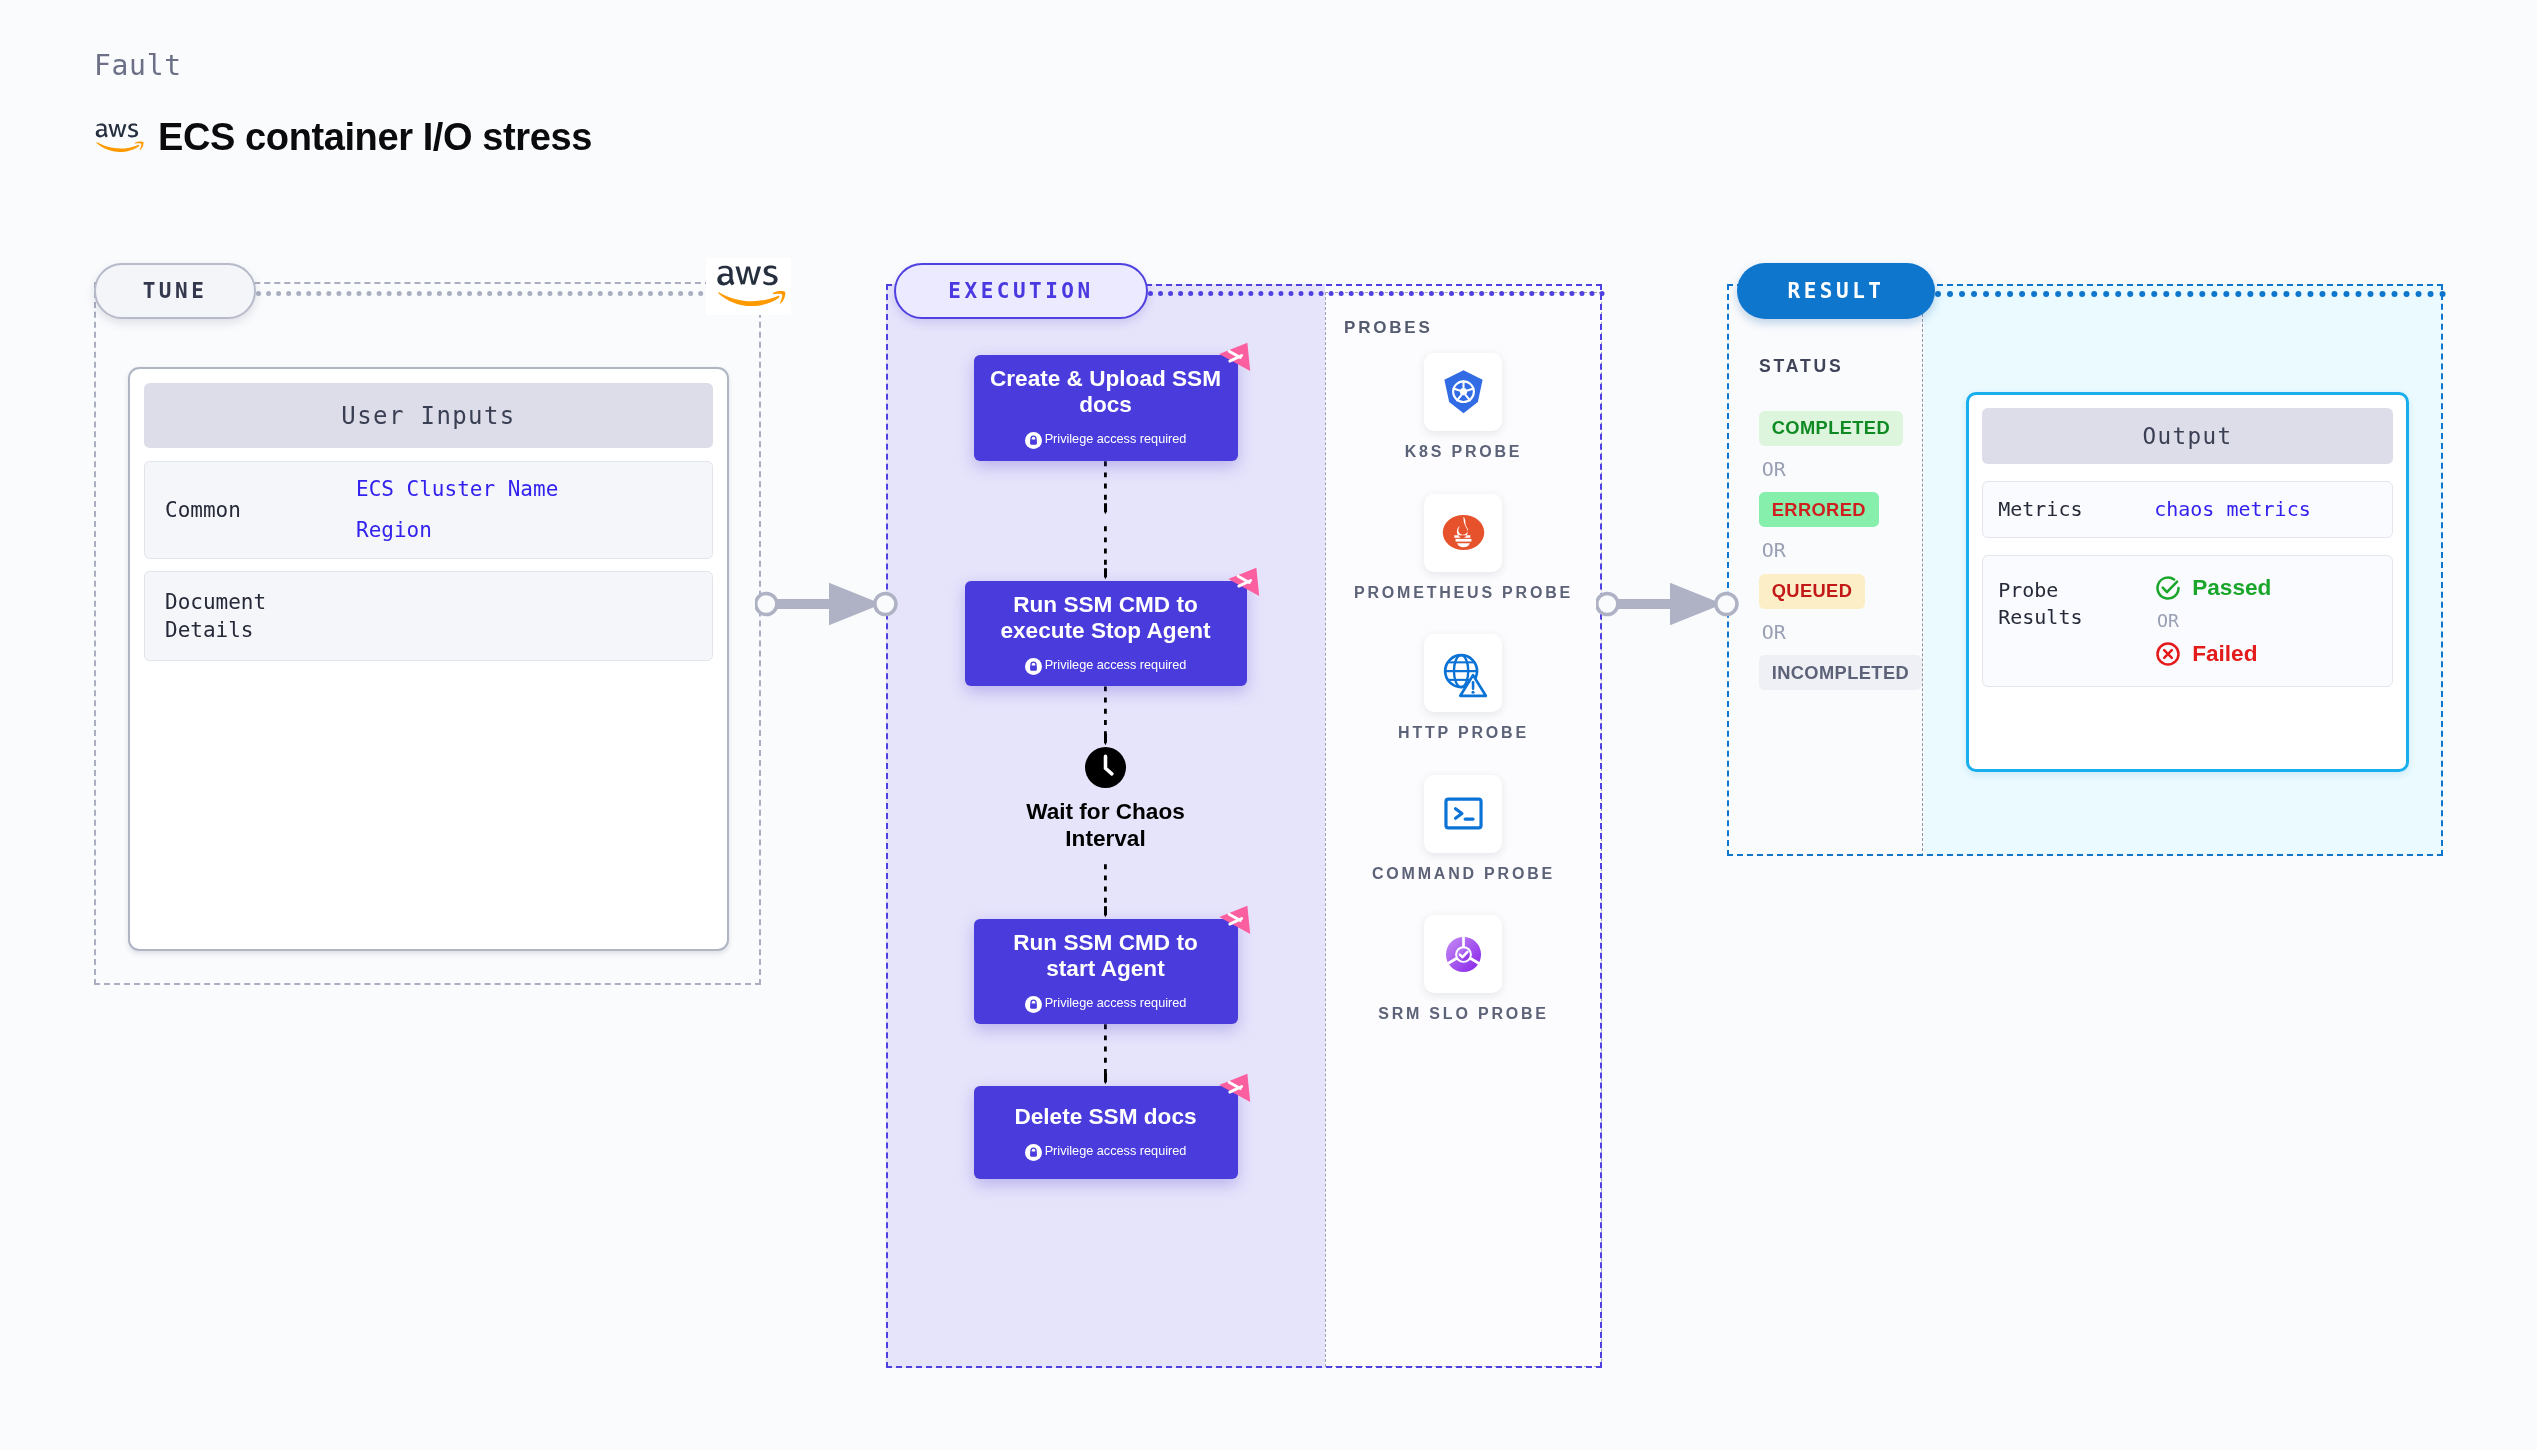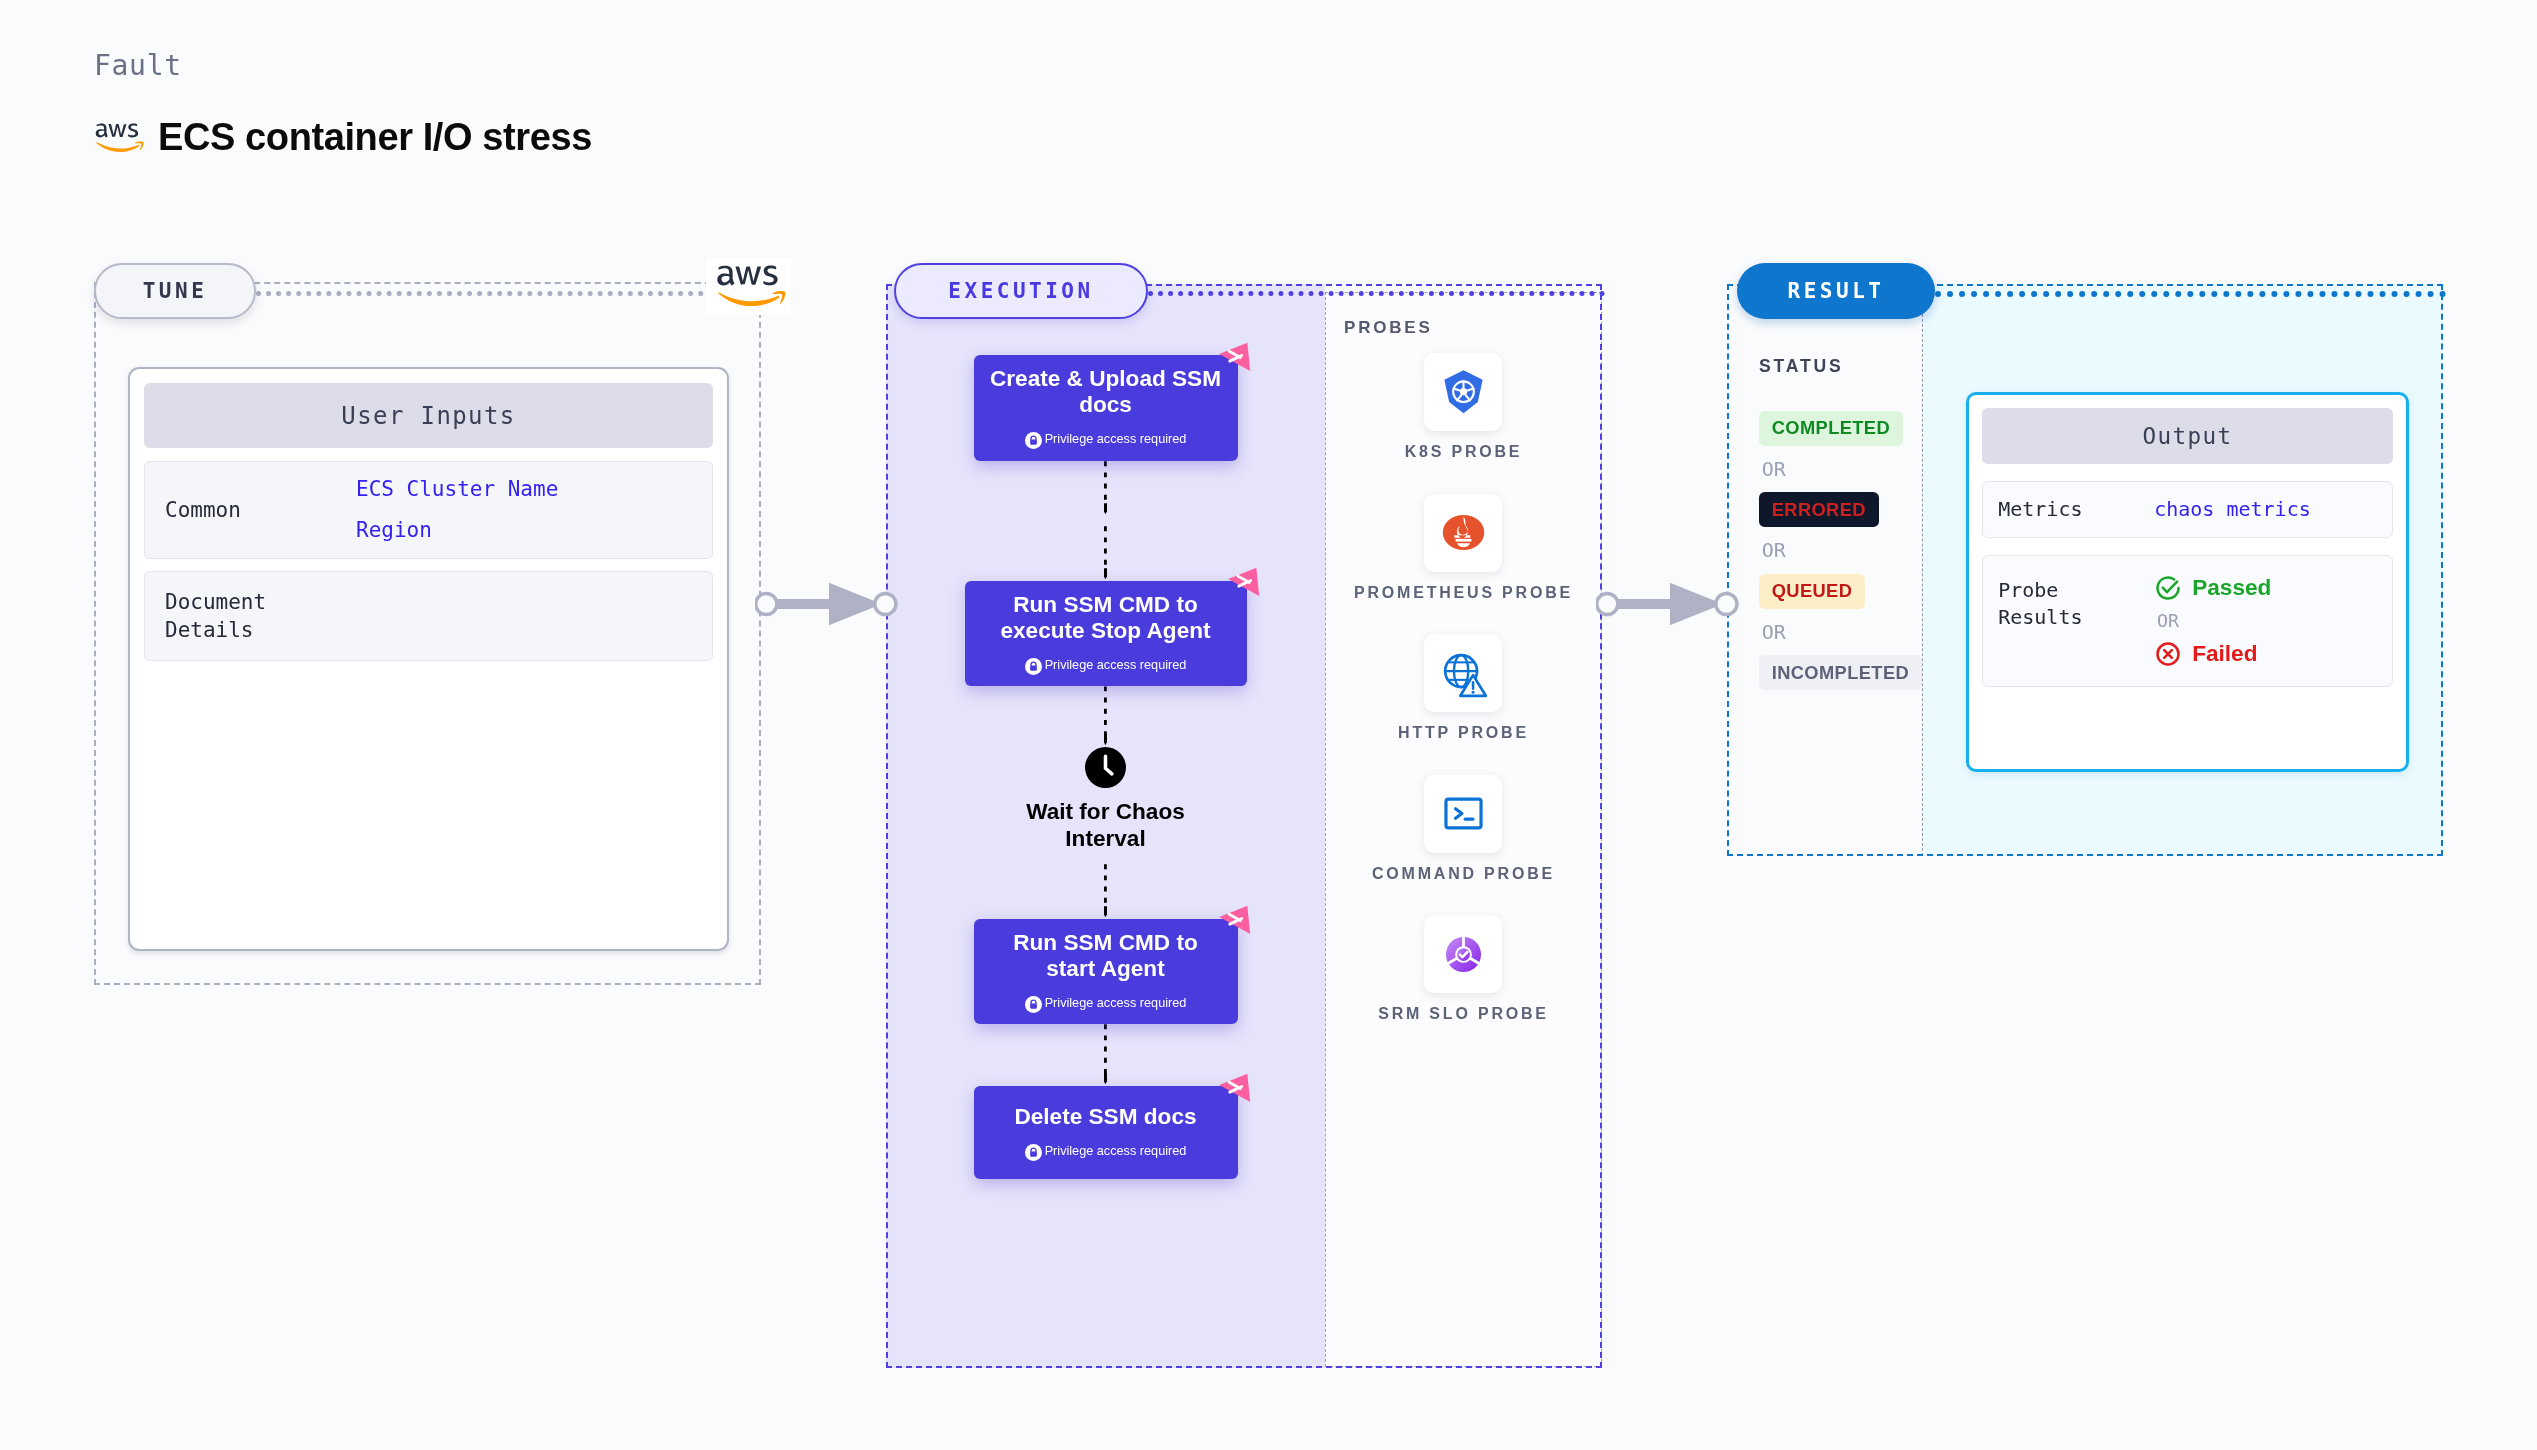--- a/index.html
+++ b/index.html
@@ -502,21 +502,21 @@
       </svg>
     </div>
     <div class="probe-label">SRM SLO PROBE</div>
   </div>
 </div>
 
 <div id="status-title">STATUS</div>
 <div id="status-list">
   <div class="status-badge" style="background:#ddf5dd;color:#0f8a23">COMPLETED</div>
   <div class="or-text">OR</div>
-  <div class="status-badge" style="background:#0f172a;color:#cf2020">ERRORED</div>
+  <div class="status-badge" style="background:#86efac;color:#cf2020">ERRORED</div>
   <div class="or-text">OR</div>
   <div class="status-badge" style="background:#fcefc8;color:#c31818">QUEUED</div>
   <div class="or-text">OR</div>
   <div class="status-badge" style="background:#eff0f5;color:#5c6277">INCOMPLETED</div>
 </div>
 
 <div id="output-card">
   <div class="card-header">Output</div>
 
   <div class="out-row">

